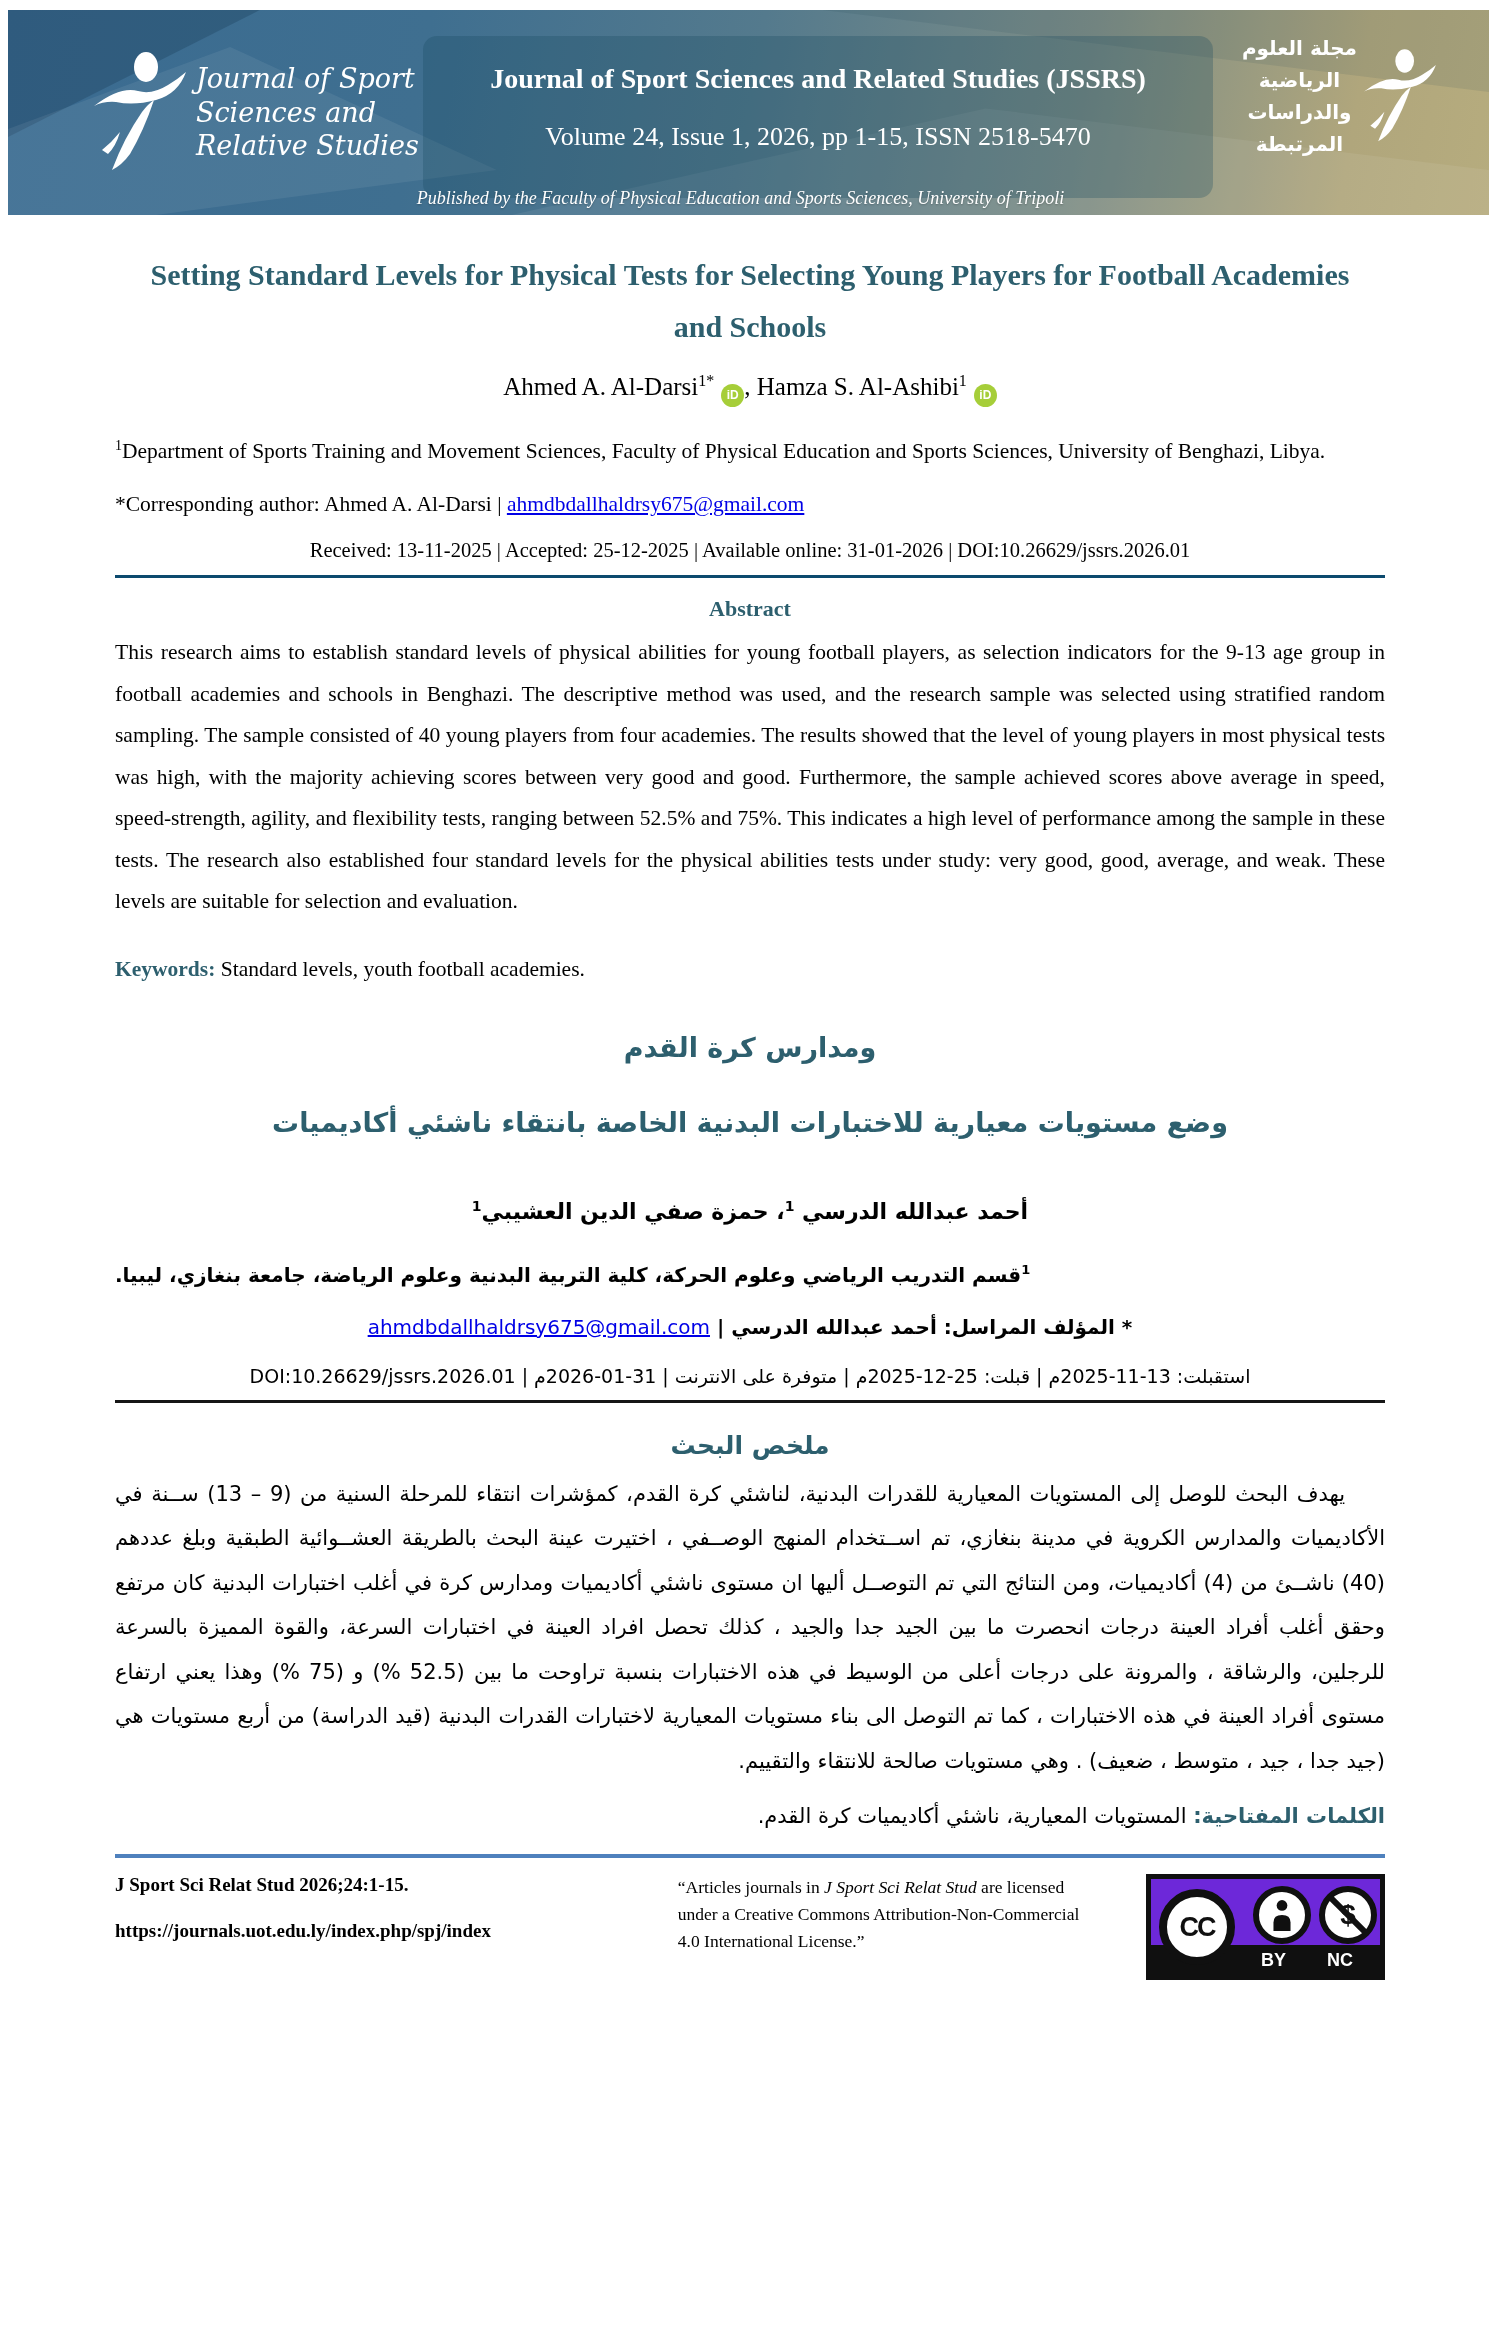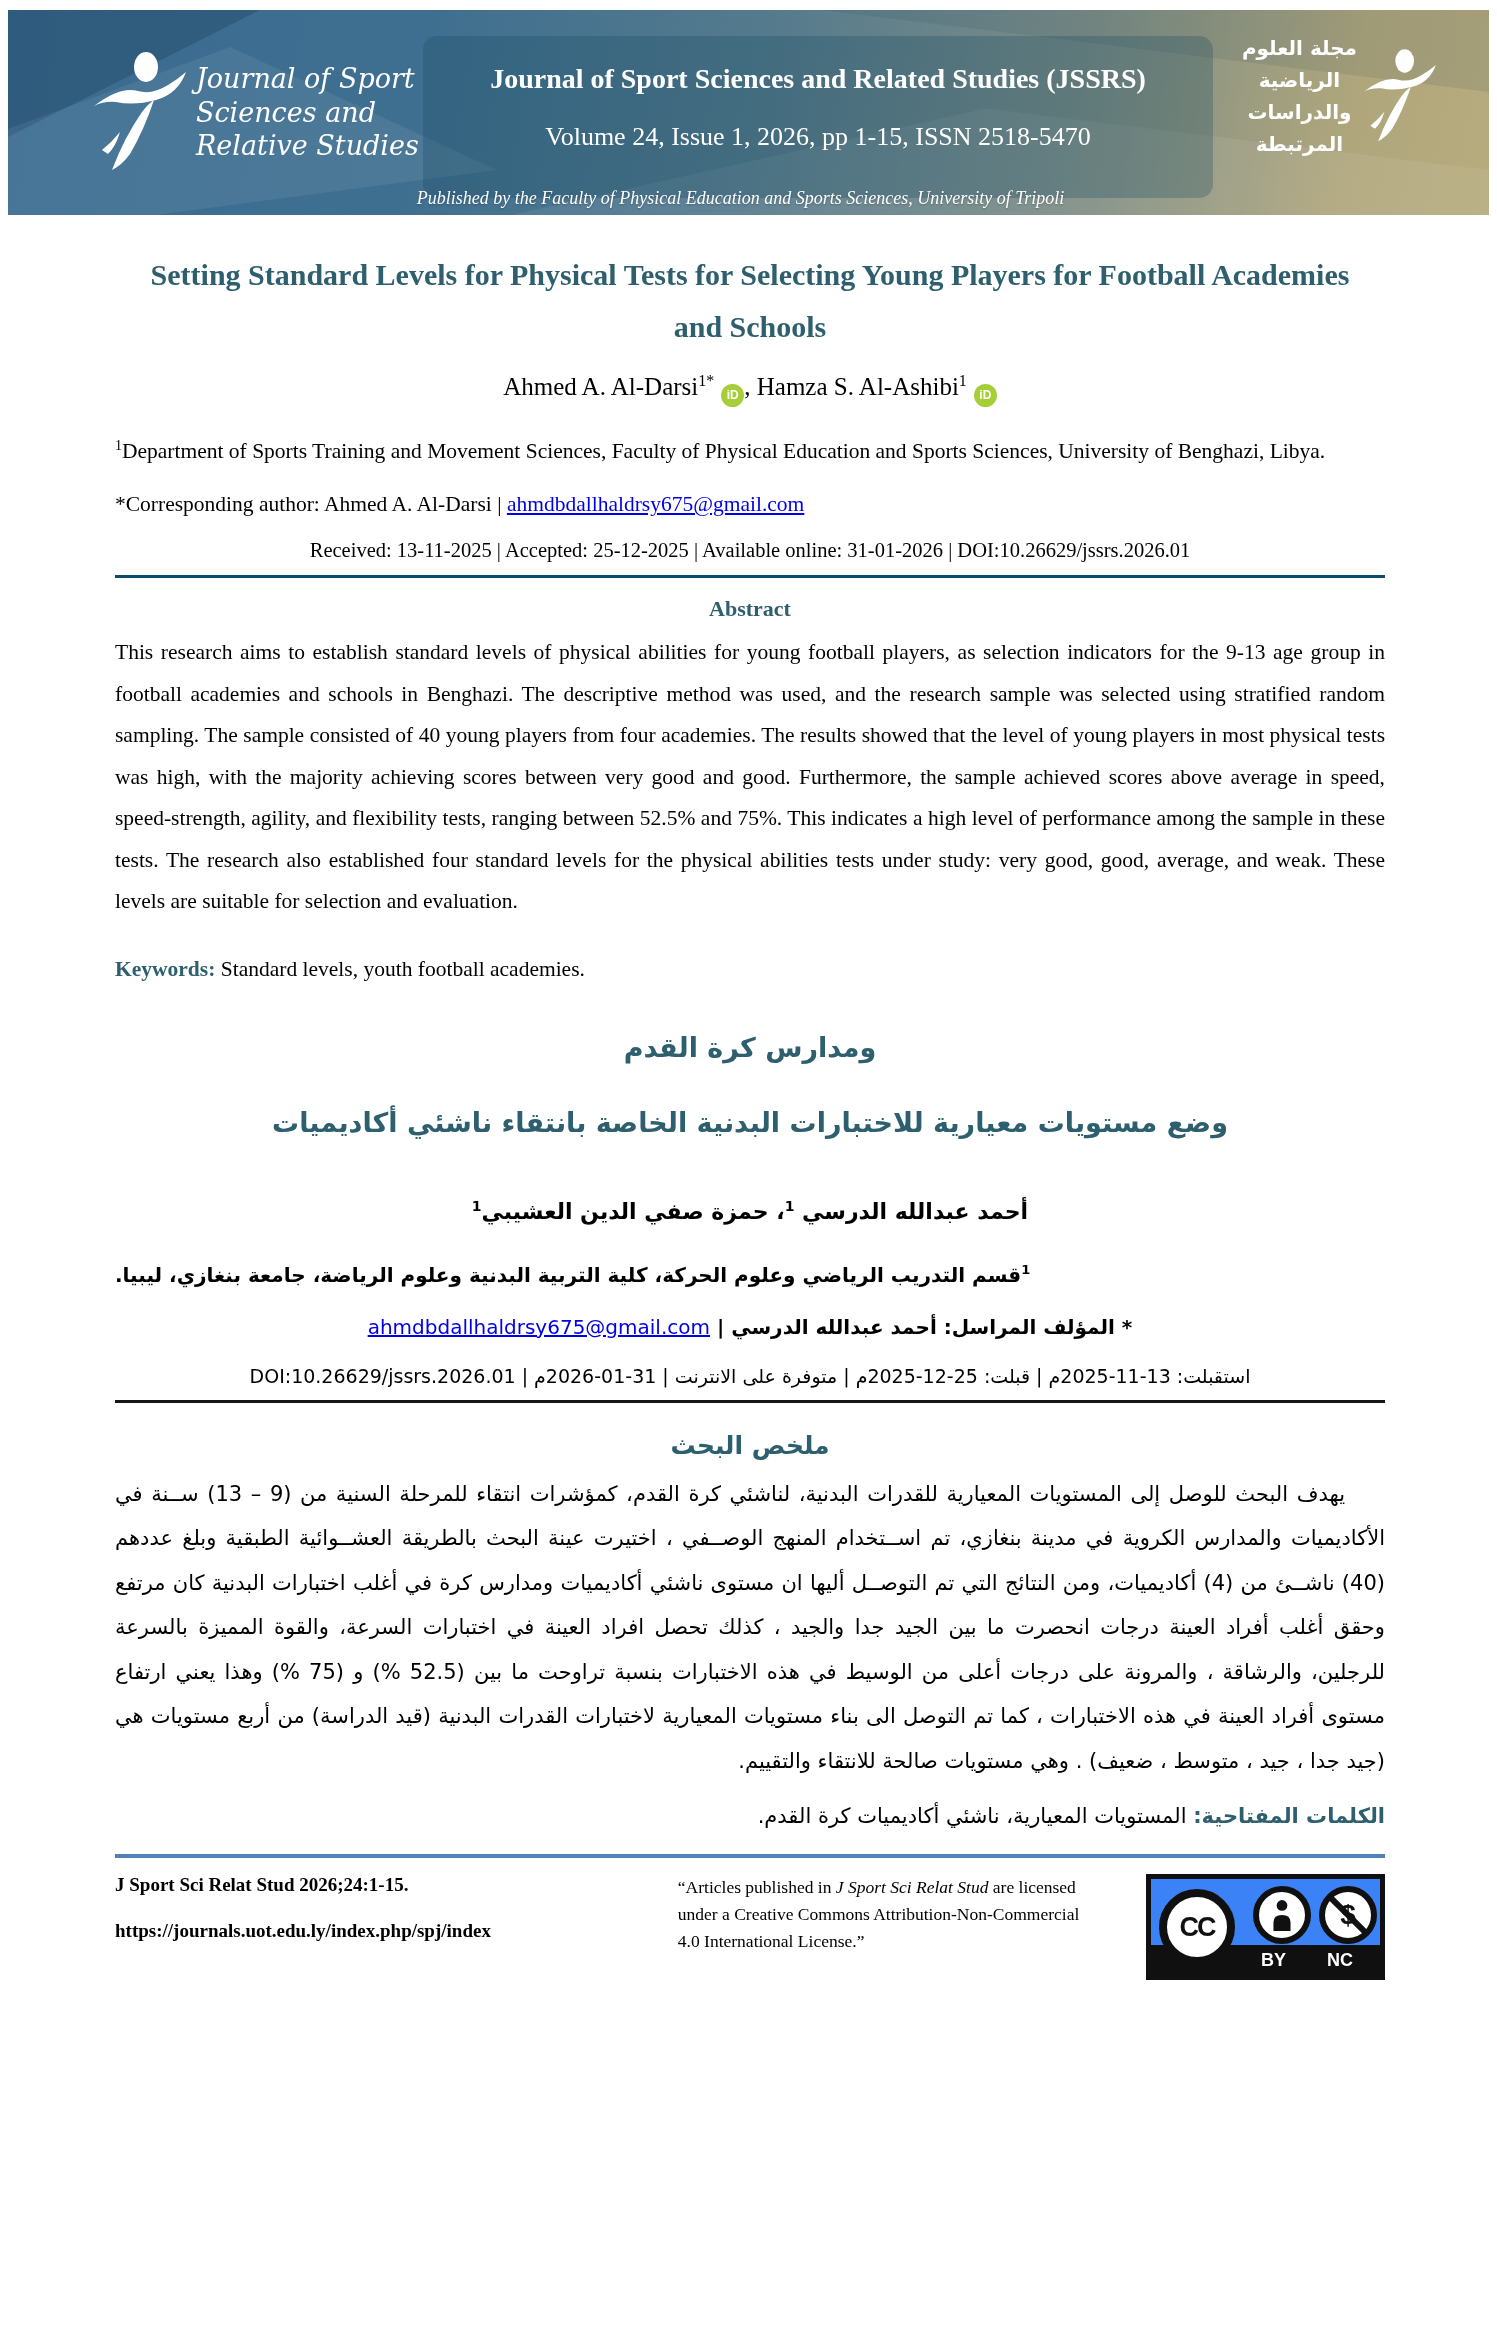--- a/index.html
+++ b/index.html
@@ -66,21 +66,21 @@
   .abstract-ar{margin-top:12px;direction:rtl;text-align:justify;font-size:21px;line-height:2.12;text-indent:40px;}
   .keywords-ar{margin-top:18px;direction:rtl;text-align:right;font-size:21px;}
 
   .rule-blue{margin-top:26px;height:4px;background:#4F81BD;}
 
   
   .footer{margin-top:16px;display:flex;align-items:flex-start;}
   .f-left{width:470px;font-size:19px;font-weight:bold;}
   .f-left div{margin-bottom:24px;}
   .f-center{width:405px;font-size:17.5px;line-height:1.55;margin-left:95px;}
-  .cc-badge{position:relative;width:240px;height:106px;background:#3b82f6;border:5px solid #101010;
+  .cc-badge{position:relative;width:240px;height:106px;background:#6d28d9;border:5px solid #101010;
     box-sizing:border-box;margin-left:65px;font-family:"Liberation Sans",sans-serif;padding-left:20px;}
   .cc-bar{position:absolute;left:0;right:0;bottom:0;height:30px;background:#101010;}
   .cc-big{position:absolute;left:8px;top:10px;width:76px;height:76px;border-radius:50%;background:#fff;
     border:8px solid #101010;box-sizing:border-box;display:flex;align-items:center;justify-content:center;
     font-weight:bold;font-size:27px;letter-spacing:-2px;color:#101010;z-index:2;}
   .cc-small{position:absolute;top:7px;width:58px;height:58px;border-radius:50%;background:#fff;
     border:6px solid #101010;box-sizing:border-box;display:flex;align-items:center;justify-content:center;}
   .cc-by{left:102px;}
   .cc-nc{left:168px;}
   .nc-wrap{position:relative;width:100%;height:100%;display:flex;align-items:center;justify-content:center;}
@@ -186,21 +186,21 @@
   </div>
 
   <div class="rule-blue"></div>
 
   <div class="footer">
     <div class="f-left">
       <div>J Sport Sci Relat Stud 2026;24:1-15.</div>
       <div>https://journals.uot.edu.ly/index.php/spj/index</div>
     </div>
     <div class="f-center">
-      <span>“Articles published in </span><i>J Sport Sci Relat Stud</i><span> are licensed under a Creative Commons Attribution-Non-Commercial 4.0 International License.”</span>
+      <span>“Articles journals in </span><i>J Sport Sci Relat Stud</i><span> are licensed under a Creative Commons Attribution-Non-Commercial 4.0 International License.”</span>
     </div>
     <div class="cc-badge">
       <div class="cc-bar"></div>
       <div class="cc-big">CC</div>
       <div class="cc-small cc-by">
         <svg width="26" height="32" viewBox="0 0 24 30">
           <circle cx="12" cy="6" r="5" fill="#101010"></circle>
           <path d="M4 30 v-8 q0-7 8-7 q8 0 8 7 v8 z" fill="#101010"></path>
         </svg>
       </div>

